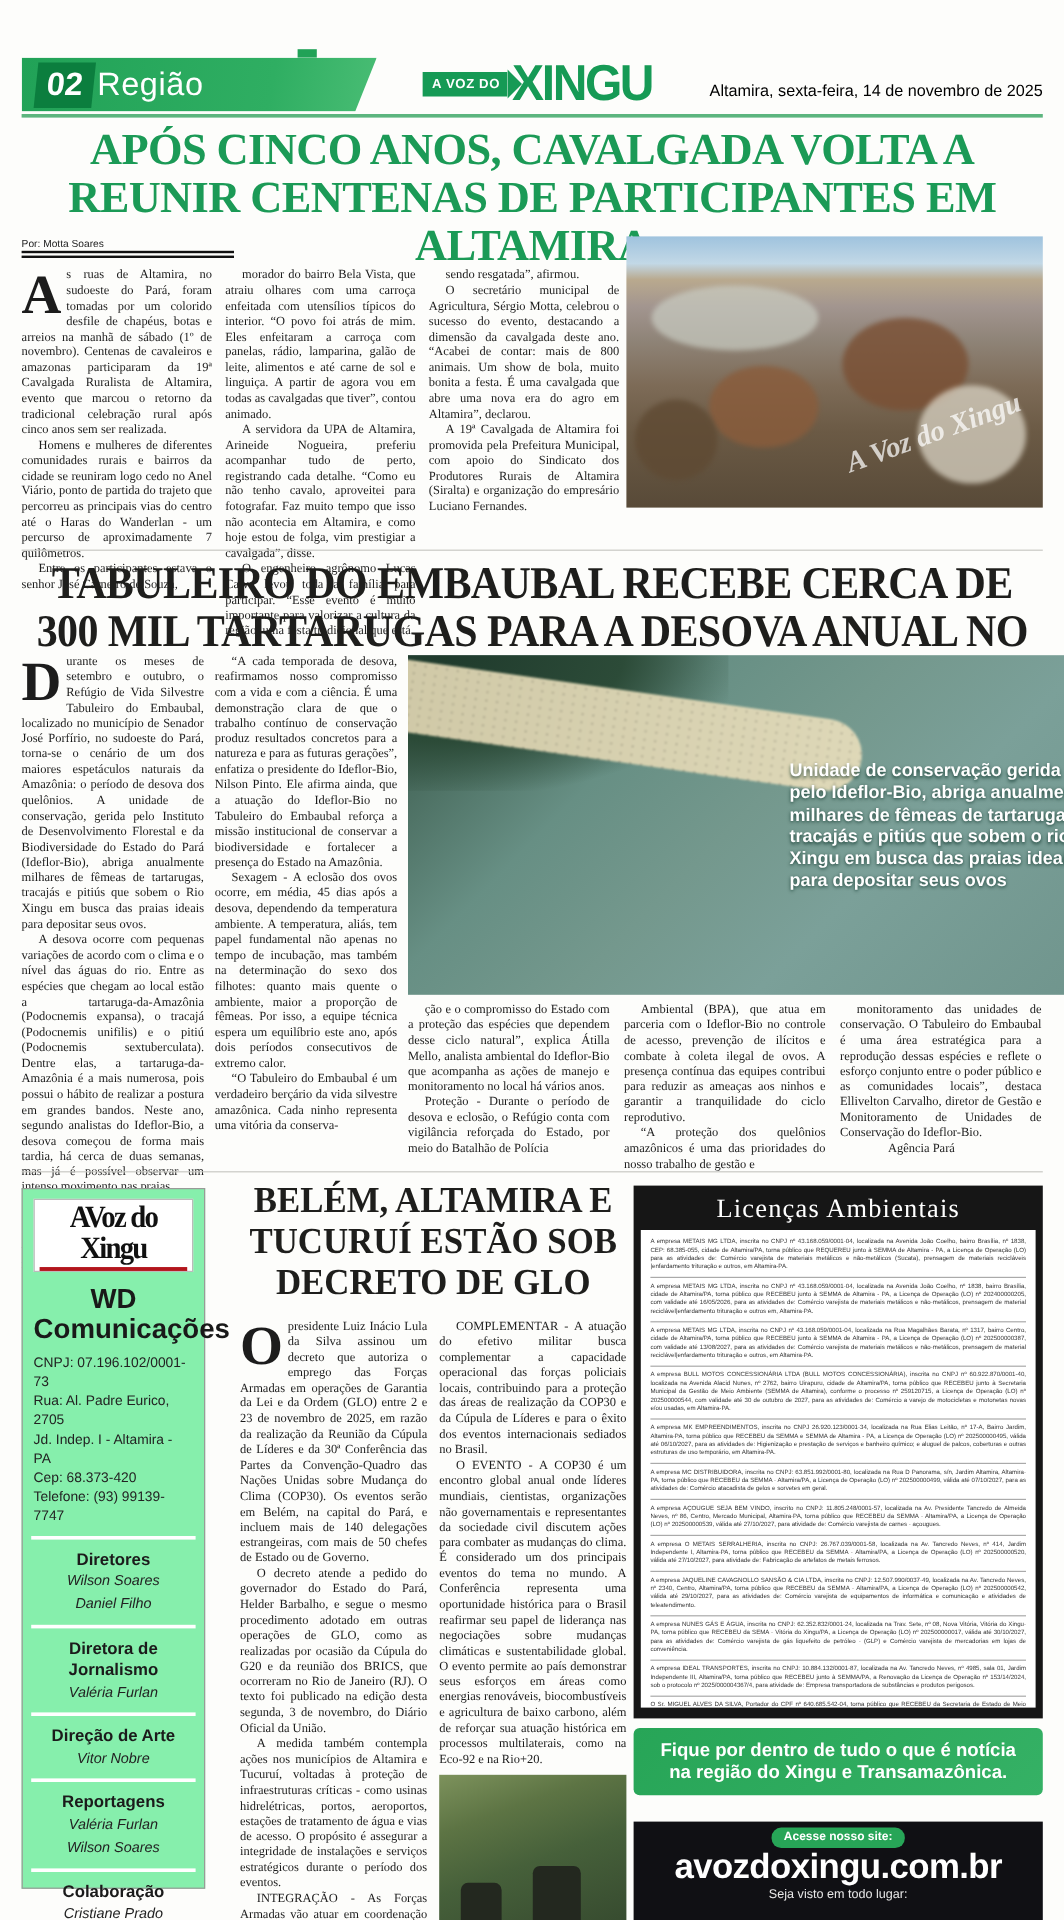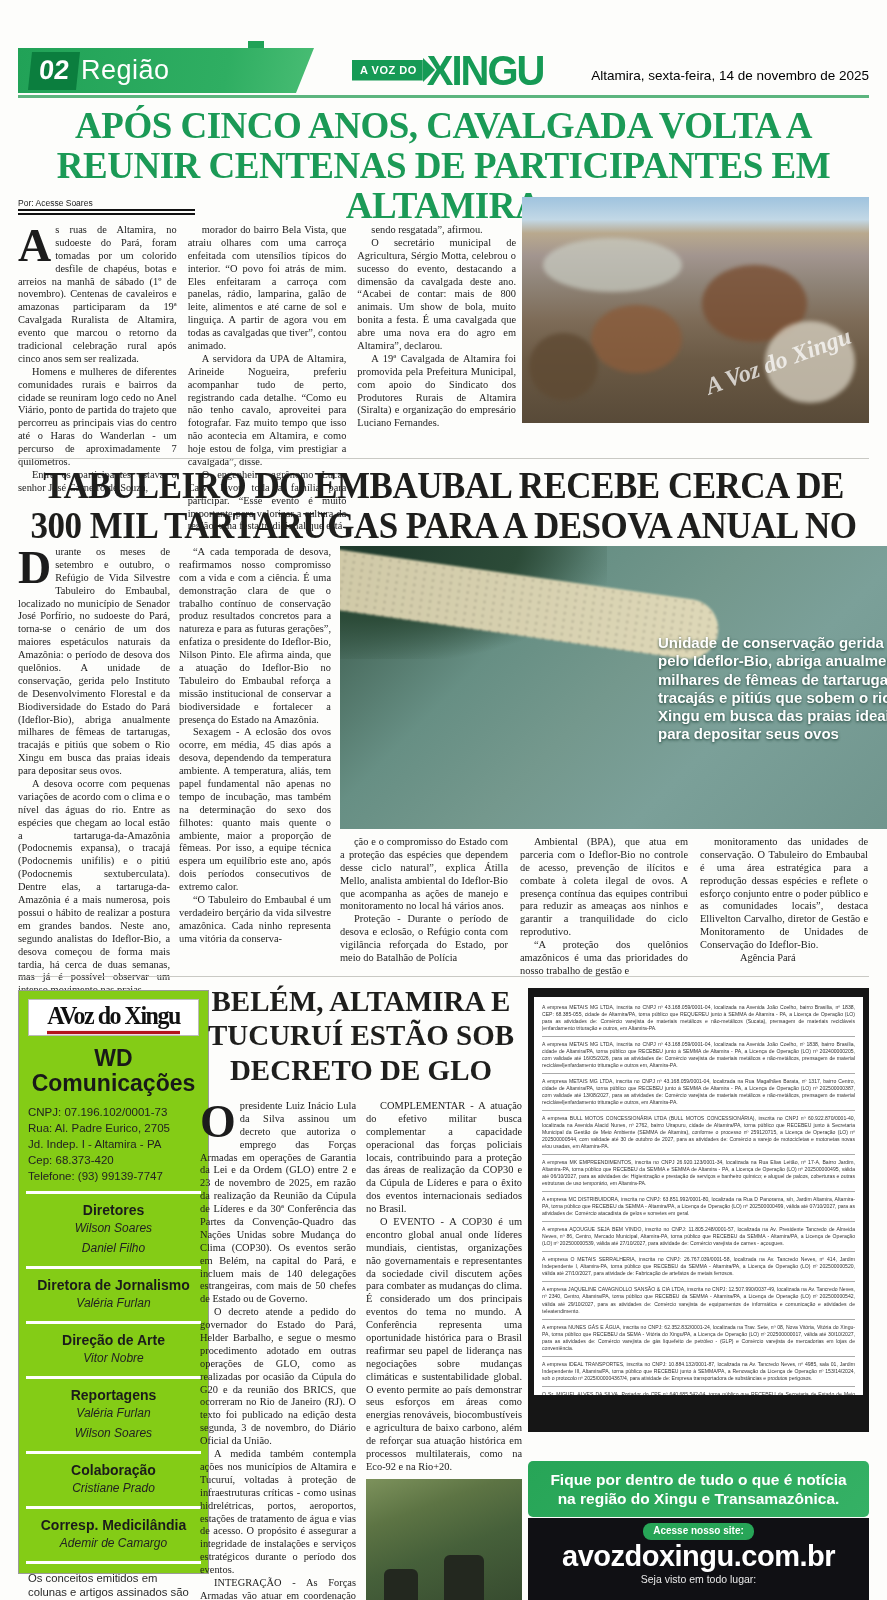--- a/index.html
+++ b/index.html
@@ -70,22 +70,22 @@
     background-size:9px 7px,100% 100%; }
   .photo2-caption { position:absolute; right:10px; top:88px; width:252px;
     color:#fff; font:bold 15px/1.22 "Liberation Sans",sans-serif; text-align:left;
     text-shadow:0 1px 3px rgba(0,40,30,.8); }
   .a2-sub { display:flex; gap:12px; margin-top:7px; }
   .a2-sub .scol { width:168px; }
   .credit { text-indent:40px !important; }
 
   
   
-  .expd { position:absolute; left:18px; top:990px; width:191px; height:584px;
-    background:#84cc16; border:1px solid #9a9a98; padding:8px 9px; font-family:"Liberation Sans",sans-serif; }
+  .expd { position:absolute; left:18px; top:990px; width:153px; height:584px;
+    background:#86efac; border:1px solid #9a9a98; padding:8px 9px; font-family:"Liberation Sans",sans-serif; }
   .expd-logo { background:#fff; border:1px solid #bbb; padding:4px 4px 2px; text-align:center; }
   .expd-logo-text { font:bold 24px/1 "Liberation Serif",serif; color:#111; letter-spacing:-1.5px;
     border-bottom:3px solid #b3151c; display:inline-block; padding-bottom:2px; transform:scaleY(1.08); }
   .expd-company { text-align:center; font:bold 23px/1.08 "Liberation Sans",sans-serif; color:#191919; margin:10px 0 8px; }
   .expd-info { font:400 11.5px/1.4 "Liberation Sans",sans-serif; color:#222; }
   .expd-rule { height:3px; background:#fff; margin:7px -2px; }
   .expd-sec { text-align:center; }
   .expd-sec .t { font:bold 14px/1.3 "Liberation Sans",sans-serif; color:#1b1b1b; margin-top:2px; }
   .expd-sec .n { font:italic 12px/1.65 "Liberation Sans",sans-serif; color:#222; }
   .expd-notice { font:400 11.3px/1.3 "Liberation Sans",sans-serif; color:#2a2a2a; margin-top:4px; }
@@ -104,21 +104,21 @@
   .lic-title { color:#fff; text-align:center; font:400 22px/1.25 "Liberation Serif",serif; letter-spacing:1px; }
   .lic-body { background:#fff; margin-top:4px; padding:7px 8px; height:398px; overflow:hidden; }
   .lic-body p { font:400 5.1px/1.38 "Liberation Sans",sans-serif; color:#333; text-align:justify;
     padding-bottom:4px; margin-bottom:4px; border-bottom:1px solid #aaa; }
   .lic-body p:last-child { border-bottom:none; }
 
   
   .promo-green { position:absolute; left:528px; top:1440px; width:341px; height:56px; border-radius:5px;
     background:linear-gradient(135deg,#27a557 0%,#35b165 100%);
     display:flex; align-items:center; justify-content:flex-start; padding:6px 18px; text-align:center;
-    color:#fff; font:bold 15.5px/1.25 "Liberation Sans",sans-serif;margin-top:21px; }
+    color:#fff; font:bold 15.5px/1.25 "Liberation Sans",sans-serif; }
   .promo-dark { position:absolute; left:528px; top:1518px; width:341px; height:82px; background:#101014;
     text-align:center; padding-top:2px; }
   .promo-pill { display:inline-block; background:#27a557; color:#fff; border-radius:8px;
     font:bold 10px/1 "Liberation Sans",sans-serif; padding:3px 10px 4px; margin-top:2px; }
   .promo-url { color:#fff; font:bold 29px/1.15 "Liberation Sans",sans-serif; letter-spacing:-0.5px; }
   .promo-tag { color:#e8e8e8; font:400 10.5px/1.2 "Liberation Sans",sans-serif; }
 </style>
 </head>
 <body>
 
@@ -131,21 +131,21 @@
   </div>
   <div class="masthead">
     <span class="mh-box">A VOZ DO</span>
     <span class="mh-chev"></span>
     <span class="mh-name">XINGU</span>
   </div>
   <div class="dateline">Altamira, sexta-feira, 14 de novembro de 2025</div>
   <div class="header-rule"></div>
 
   <h1 class="h1-green">APÓS CINCO ANOS, CAVALGADA VOLTA A REUNIR CENTENAS DE PARTICIPANTES EM ALTAMIRA</h1>
-  <div class="byline">Por: Acesse Soares</div>
+  <div class="byline">Por: Motta Soares</div>
   <div class="byline-rule"></div>
 
   <div class="a1-cols">
     <div class="col coltext">
       <p class="lead"><span class="dropcap">A</span><span>s ruas de Altamira, no sudoeste do Pará, foram tomadas por um colorido desfile de chapéus, botas e arreios na manhã de sábado (1º de novembro). Centenas de cavaleiros e amazonas participaram da 19ª Cavalgada Ruralista de Altamira, evento que marcou o retorno da tradicional celebração rural após cinco anos sem ser realizada.</span></p>
       <div>
           <p>Homens e mulheres de diferentes comunidades rurais e bairros da cidade se reuniram logo cedo no Anel Viário, ponto de partida do trajeto que percorreu as principais vias do centro até o Haras do Wanderlan - um percurso de aproximadamente 7 quilômetros.</p>
           <p>Entre os participantes estava o senhor José Carneiro de Souza,</p>
         </div>
     </div>
@@ -283,20 +283,21 @@
         </div>
       <div class="photo3">
         <div class="fig" style="left:18px;bottom:0;width:34px;height:78px"></div>
         <div class="fig" style="left:78px;bottom:0;width:40px;height:92px"></div>
 
       </div>
     </div>
   </div>
 
   <div class="lic">
+    <div class="lic-title">Licenças Ambientais</div>
     <div class="lic-body">
         <p>A empresa METAIS MG LTDA, inscrita no CNPJ nº 43.168.059/0001-04, localizada na Avenida João Coelho, bairro Brasília, nº 1838, CEP: 68.385-055, cidade de Altamira/PA, torna público que REQUEREU junto à SEMMA de Altamira - PA, a Licença de Operação (LO) para as atividades de: Comércio varejista de materiais metálicos e não-metálicos (Sucata), prensagem de materiais recicláveis |enfardamento trituração e outros, em Altamira-PA.</p>
         <p>A empresa METAIS MG LTDA, inscrita no CNPJ nº 43.168.059/0001-04, localizada na Avenida João Coelho, nº 1838, bairro Brasília, cidade de Altamira/PA, torna público que RECEBEU junto à SEMMA de Altamira - PA, a Licença de Operação (LO) nº 202400000205, com validade até 16/05/2026, para as atividades de: Comércio varejista de materiais metálicos e não-metálicos, prensagem de material reciclável|enfardamento trituração e outros em, Altamira-PA.</p>
         <p>A empresa METAIS MG LTDA, inscrita no CNPJ nº 43.168.059/0001-04, localizada na Rua Magalhães Barata, nº 1317, bairro Centro, cidade de Altamira/PA, torna público que RECEBEU junto à SEMMA de Altamira - PA, a Licença de Operação (LO) nº 202500000387, com validade até 13/08/2027, para as atividades de: Comércio varejista de materiais metálicos e não-metálicos, prensagem de material reciclável|enfardamento trituração e outros, em Altamira-PA.</p>
         <p>A empresa BULL MOTOS CONCESSIONÁRIA LTDA (BULL MOTOS CONCESSIONÁRIA), inscrita no CNPJ nº 60.922.870/0001-40, localizada na Avenida Alacid Nunes, nº 2762, bairro Uirapuru, cidade de Altamira/PA, torna público que RECEBEU junto à Secretaria Municipal da Gestão de Meio Ambiente (SEMMA de Altamira), conforme o processo nº 259120715, a Licença de Operação (LO) nº 202500000544, com validade até 30 de outubro de 2027, para as atividades de: Comércio a varejo de motocicletas e motonetas novas e/ou usadas, em Altamira-PA.</p>
         <p>A empresa MK EMPREENDIMENTOS, inscrita no CNPJ 26.920.123/0001-34, localizada na Rua Elias Leitão, nº 17-A, Bairro Jardim, Altamira-PA, torna público que RECEBEU da SEMMA e SEMMA de Altamira - PA, a Licença de Operação (LO) nº 202500000495, válida até 06/10/2027, para as atividades de: Higienização e prestação de serviços e banheiro químico; e aluguel de palcos, coberturas e outras estruturas de uso temporário, em Altamira-PA.</p>
         <p>A empresa MC DISTRIBUIDORA, inscrita no CNPJ: 63.851.992/0001-80, localizada na Rua D Panorama, s/n, Jardim Altamira, Altamira-PA, torna público que RECEBEU da SEMMA - Altamira/PA, a Licença de Operação (LO) nº 202500000499, válida até 07/10/2027, para as atividades de: Comércio atacadista de gelos e sorvetes em geral.</p>
         <p>A empresa AÇOUGUE SEJA BEM VINDO, inscrito no CNPJ: 11.805.248/0001-57, localizada na Av. Presidente Tancredo de Almeida Neves, nº 86, Centro, Mercado Municipal, Altamira-PA, torna público que RECEBEU da SEMMA - Altamira/PA, a Licença de Operação (LO) nº 202500000539, válida até 27/10/2027, para atividade de: Comércio varejista de carnes - açougues.</p>
         <p>A empresa O METAIS SERRALHERIA, inscrita no CNPJ: 26.767.039/0001-58, localizada na Av. Tancredo Neves, nº 414, Jardim Independente I, Altamira-PA, torna público que RECEBEU da SEMMA - Altamira/PA, a Licença de Operação (LO) nº 202500000520, válida até 27/10/2027, para atividade de: Fabricação de artefatos de metais ferrosos.</p>
         <p>A empresa JAQUELINE CAVAGNOLLO SANSÃO &amp; CIA LTDA, inscrita no CNPJ: 12.507.990/0037-49, localizada na Av. Tancredo Neves, nº 2340, Centro, Altamira/PA, torna público que RECEBEU da SEMMA - Altamira/PA, a Licença de Operação (LO) nº 202500000542, válida até 29/10/2027, para as atividades de: Comércio varejista de equipamentos de informática e comunicação e atividades de teleatendimento.</p>

